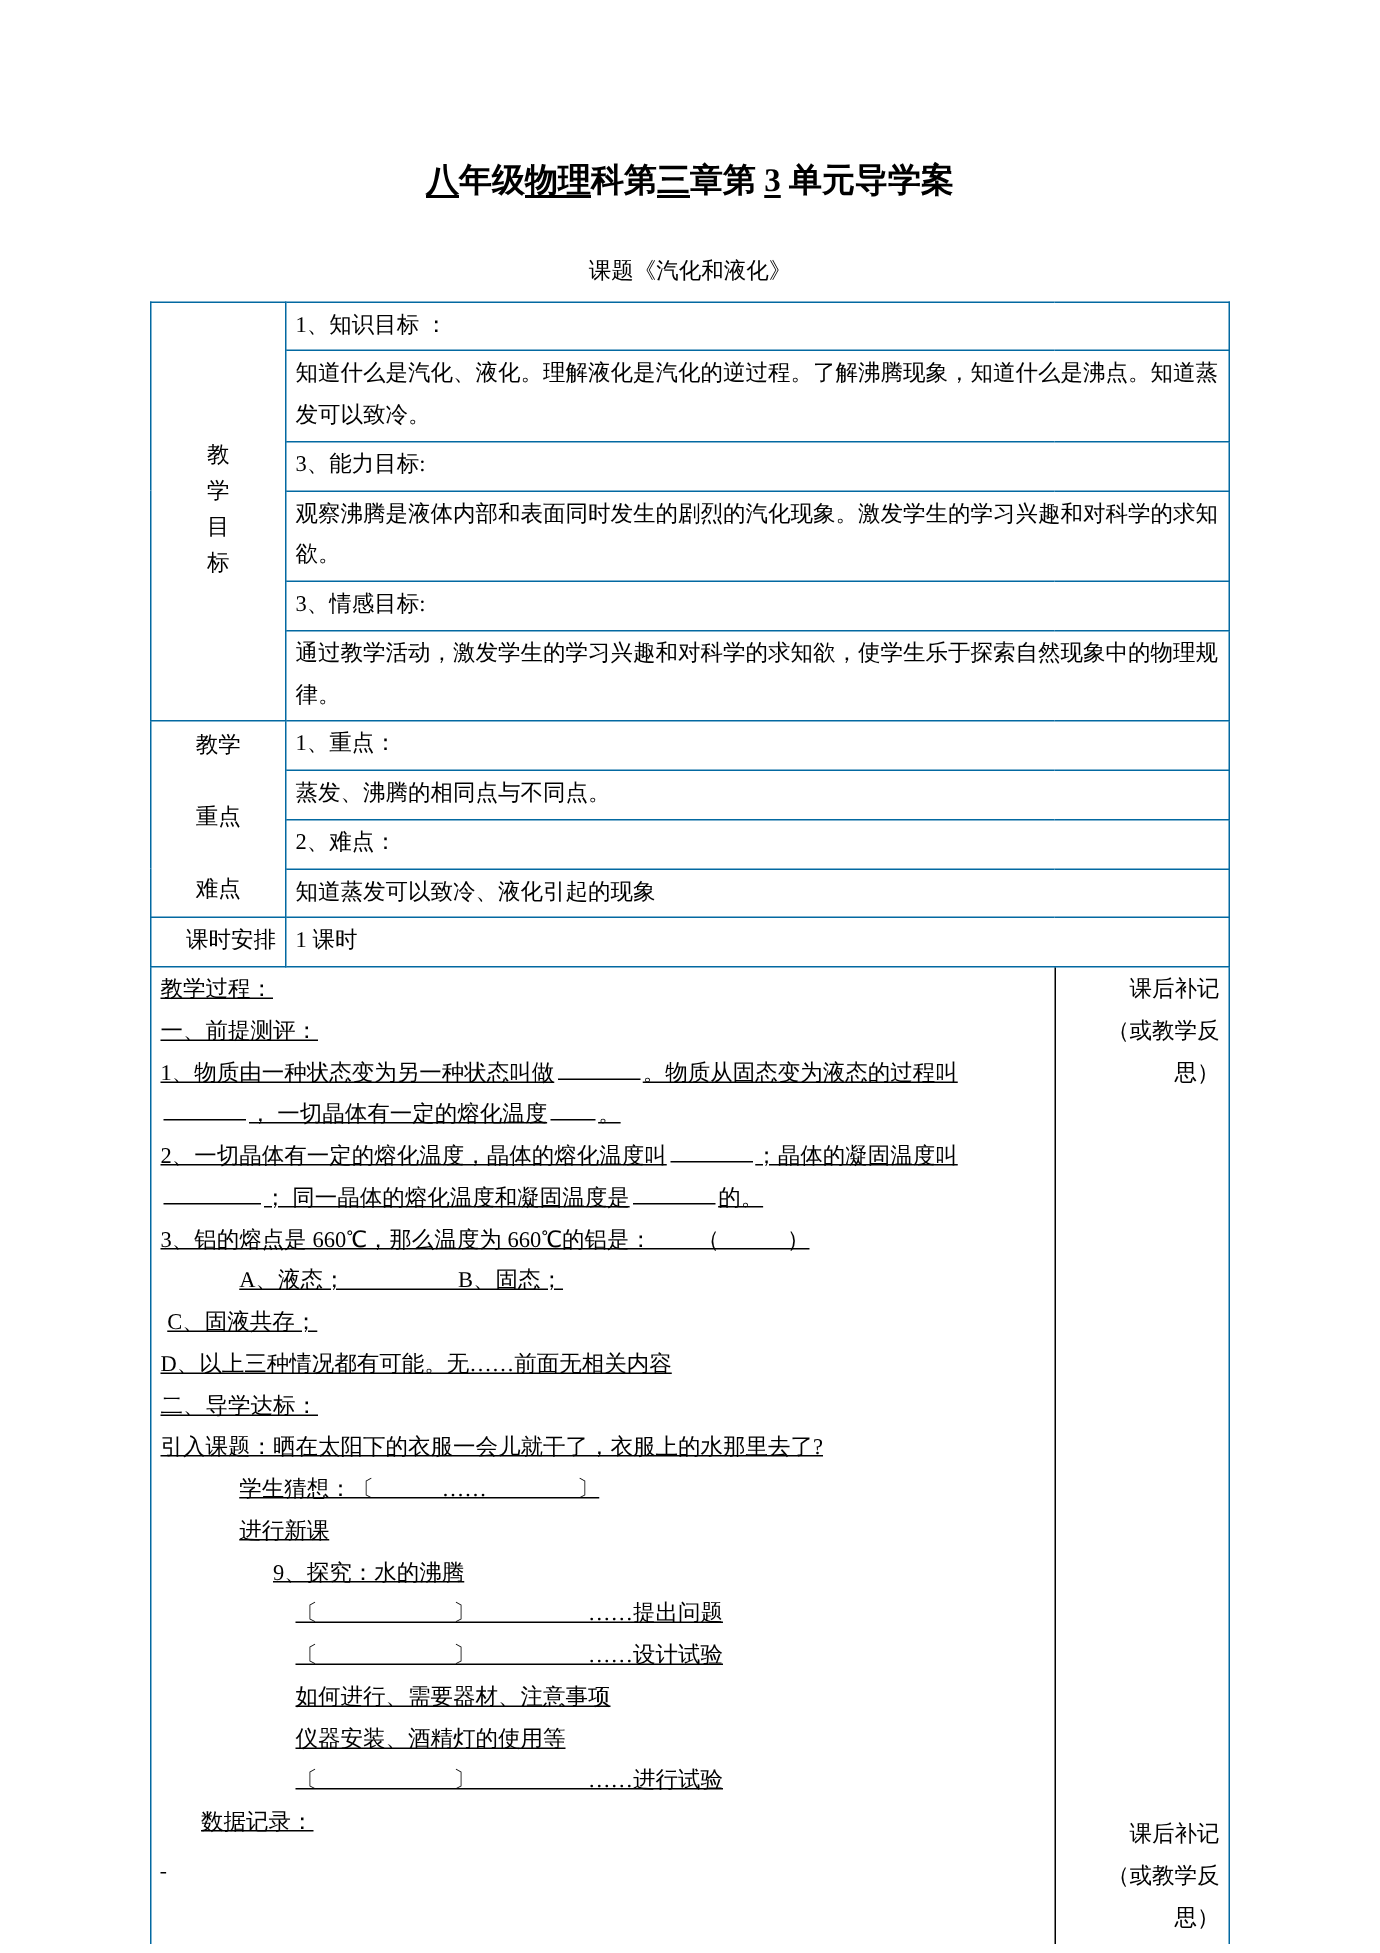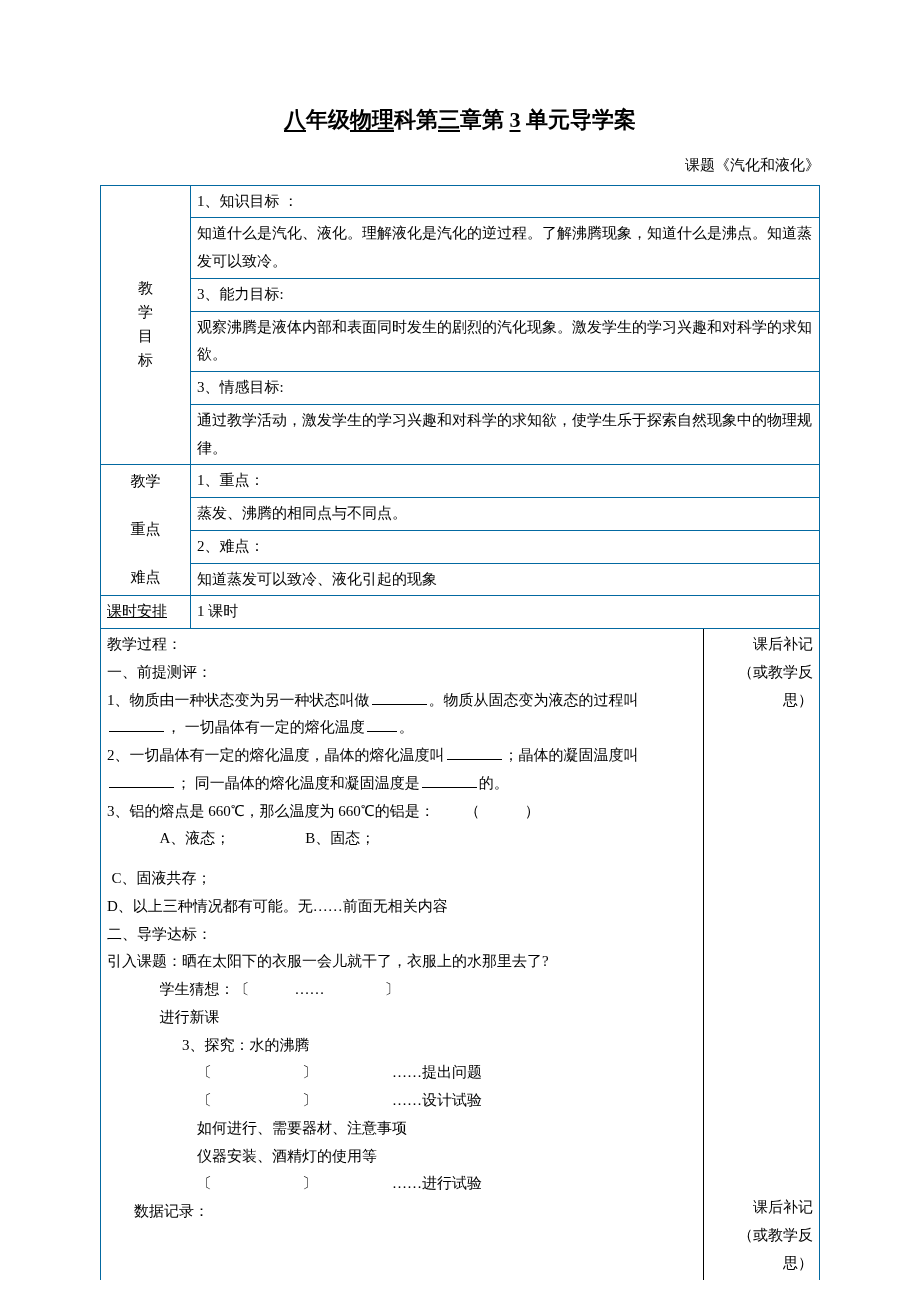--- a/index.html
+++ b/index.html
@@ -13,28 +13,28 @@
       font-size: 15px;
       color: #000;
       width: 920px;
       padding: 100px 100px 60px 100px;
       line-height: 1.8;
     }
     .title {
       text-align: center;
       font-size: 22px;
       font-weight: bold;
-      margin-bottom: 12px;
+      margin-bottom: 28px;
     }
     .title .u {
       text-decoration: underline;
       text-underline-offset: 3px;
     }
     .subtitle {
-      text-align: right;
+      text-align: center;
       font-size: 15px;
       margin-bottom: 6px;
     }
     table {
       border-collapse: collapse;
       width: 100%;
     }
     td {
       border: 1px solid #0369a1;
       padding: 2px 6px;
@@ -45,23 +45,22 @@
       width: 90px;
       text-align: center;
       vertical-align: middle;
     }
     .vert {
       display: inline-block;
       line-height: 1.6;
     }
     .period-label {
       width: 90px;
-      text-align: left;
+      text-align: right;
       vertical-align: middle;
-      text-decoration: underline;
     }
     .period-val {
       text-align: left;
     }
     .content-cell {
       width: 600px;
       border-right: 1px solid #000;
     }
     .notes-cell {
       vertical-align: top;
@@ -137,42 +136,42 @@
   <tr>
         <td colspan="2">知道蒸发可以致冷、液化引起的现象</td>
       </tr>
 
   <tr>
     <td class="period-label">课时安排</td>
     <td class="period-val" colspan="2">1 课时</td>
   </tr>
 
   <tr>
-    <td colspan="2" class="content-cell" style="border-bottom:none;">
+    <td colspan="2" class="content-cell" style="border-bottom:none;text-decoration:underline;">
       <div>教学过程：</div>
       <div>一、前提测评：</div>
 
       <div>
         <span>1、物质由一种状态变为另一种状态叫做</span><span class="blank md"></span><span>。物质从固态变为液态的过程叫</span><span class="blank md"></span><span>， 一切晶体有一定的熔化温度</span><span class="blank sm"></span><span>。</span>
       </div>
 
       <div>
         <span>2、一切晶体有一定的熔化温度，晶体的熔化温度叫</span><span class="blank md"></span><span>；晶体的凝固温度叫</span><span class="blank lg"></span><span>； 同一晶体的熔化温度和凝固温度是</span><span class="blank md"></span><span>的。</span>
       </div>
 
       <div>3、铝的熔点是 660℃，那么温度为 660℃的铝是：　　（　　　）</div>
       <div class="indent1">A、液态；　　　　　B、固态；</div>
-      <div style="padding-left:0.3em;margin-top:12px;">C、固液共存；</div>
+      <div style="padding-left:0.3em;">C、固液共存；</div>
       <div>D、以上三种情况都有可能。无……前面无相关内容</div>
 
       <div>二、导学达标：</div>
       <div>引入课题：晒在太阳下的衣服一会儿就干了，衣服上的水那里去了?</div>
       <div class="indent1">学生猜想：〔　　　……　　　　〕</div>
       <div class="indent1">进行新课</div>
-      <div style="padding-left:5em;">3、探究：水的沸腾</div>
+      <div style="padding-left:5em;">9、探究：水的沸腾</div>
       <div class="indent2">〔　　　　　　〕　　　　　……提出问题</div>
       <div class="indent2">〔　　　　　　〕　　　　　……设计试验</div>
       <div class="indent2">如何进行、需要器材、注意事项</div>
       <div class="indent2">仪器安装、酒精灯的使用等</div>
       <div class="indent2">〔　　　　　　〕　　　　　……进行试验</div>
       <div style="padding-left:1.8em;">数据记录：</div>
       <div>&nbsp;</div>
     </td>
     <td class="notes-cell" style="border-bottom:none;">
       <div class="notes-block">

